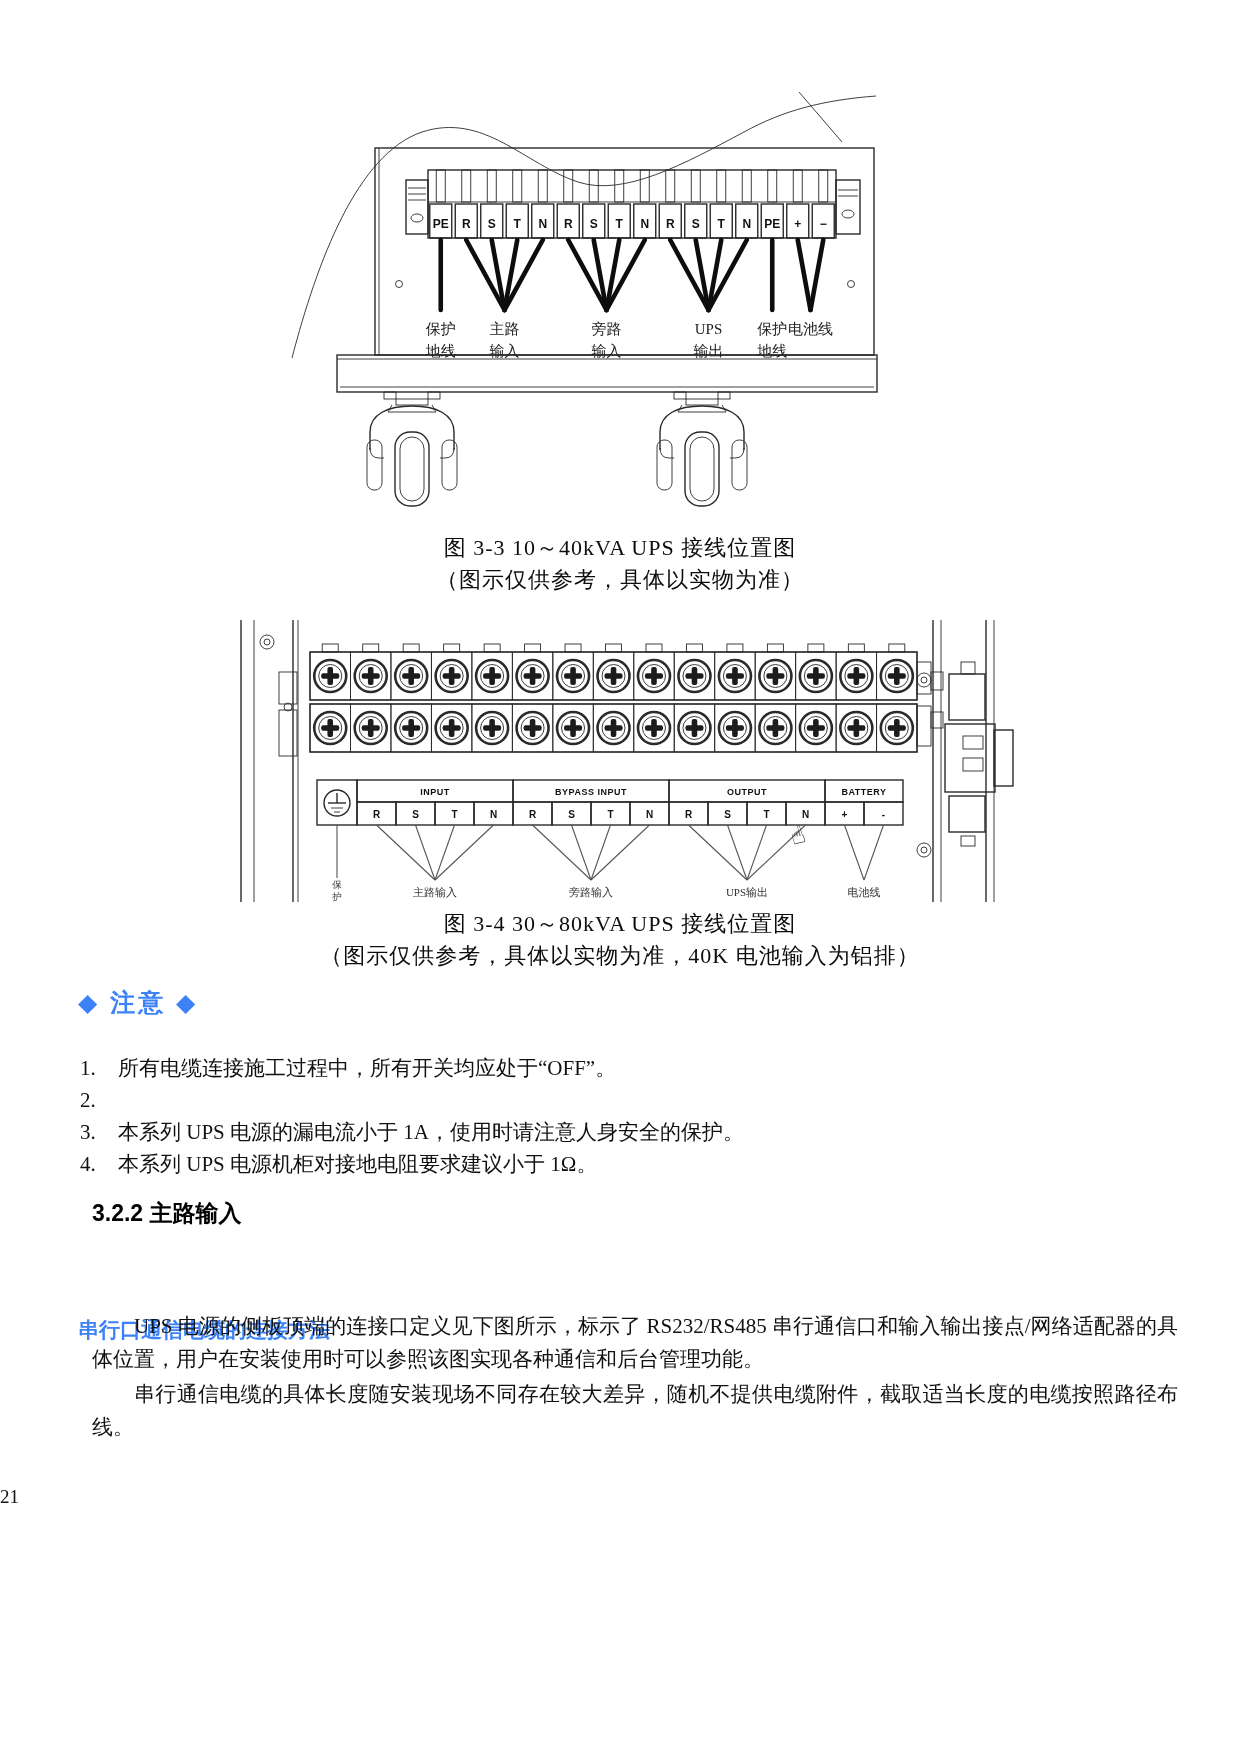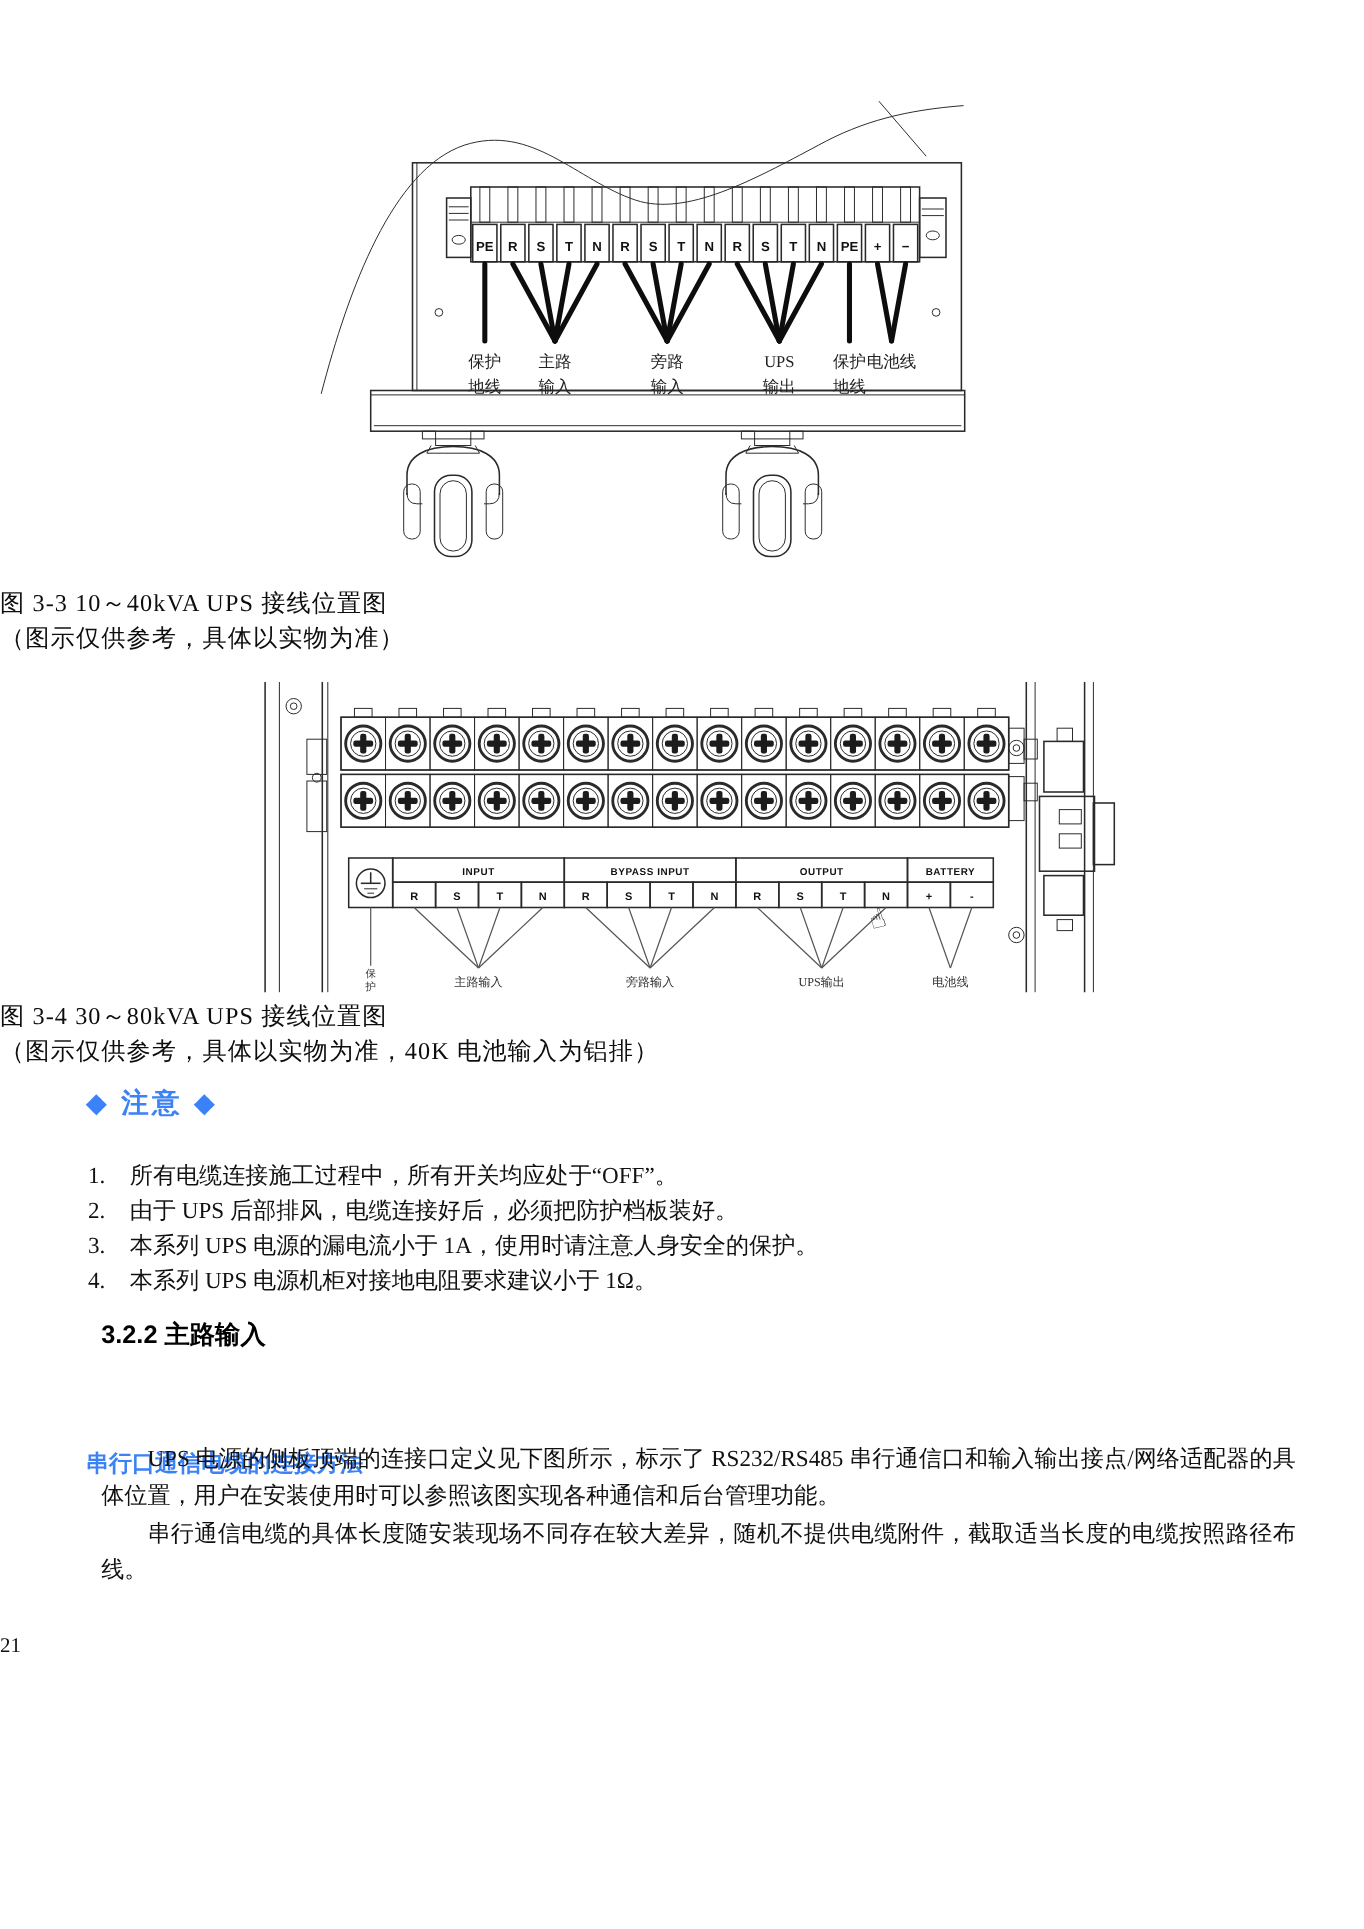--- a/index.html
+++ b/index.html
@@ -12,21 +12,21 @@
   .fillv{fill:#1c1c1c;stroke:none}
   .wire{stroke:#0d0d0d;stroke-width:4.6px;stroke-linecap:round}
   .fan{stroke:#555;stroke-width:1.1px;fill:none}
   .t-letter{font:bold 12px "Liberation Sans","DejaVu Sans",sans-serif;fill:#111;text-anchor:middle}
   .f1-label{font:15px "Liberation Serif","DejaVu Serif",serif;fill:#222;text-anchor:middle}
   .t-head{font:bold 9px "Liberation Sans","DejaVu Sans",sans-serif;fill:#111;text-anchor:middle;letter-spacing:.5px}
   .t-cell{font:bold 10px "Liberation Sans","DejaVu Sans",sans-serif;fill:#111;text-anchor:middle}
   .f2-label{font:11px "Liberation Serif","DejaVu Serif",serif;fill:#333;text-anchor:middle}
   .f2-ground{font:9.5px "Liberation Serif","DejaVu Serif",serif;fill:#333;text-anchor:middle}
   .hand{font:24px "DejaVu Sans",sans-serif;fill:#222}
-  .cap{position:absolute;left:0;width:1240px;
+  .cap{position:absolute;left:0;width:1240px;text-align:center;
        font:22px/28px "Liberation Serif","DejaVu Serif",serif;color:#0d0d0d;letter-spacing:1px}
   #cap1a{top:534px}
   #cap1b{top:566px}
   #cap2a{top:910px}
   #cap2b{top:942px}
   .notice-title{position:absolute;left:78px;top:986px;
        font:bold 25px "Liberation Sans","DejaVu Sans",sans-serif;color:#3b82f6;letter-spacing:3px}
   .notice-list{position:absolute;left:80px;top:1052px;width:1084px;
        font:21px/32px "Liberation Serif","DejaVu Serif",serif}
   .notice-item{display:flex}
@@ -470,21 +470,20 @@
 
 <div class="notice-title">◆ 注意 ◆</div>
 
 <div class="notice-list">
   <div class="notice-item">
     <span class="num">1.</span>
     <span class="txt">所有电缆连接施工过程中，所有开关均应处于“OFF”。</span>
   </div>
   <div class="notice-item">
     <span class="num">2.</span>
-    <span class="txt">由于 UPS 后部排风，电缆连接好后，必须把防护档板装好。</span>
   </div>
   <div class="notice-item">
     <span class="num">3.</span>
     <span class="txt">本系列 UPS 电源的漏电流小于 1A，使用时请注意人身安全的保护。</span>
   </div>
   <div class="notice-item">
     <span class="num">4.</span>
     <span class="txt">本系列 UPS 电源机柜对接地电阻要求建议小于 1Ω。</span>
   </div>
 </div>

